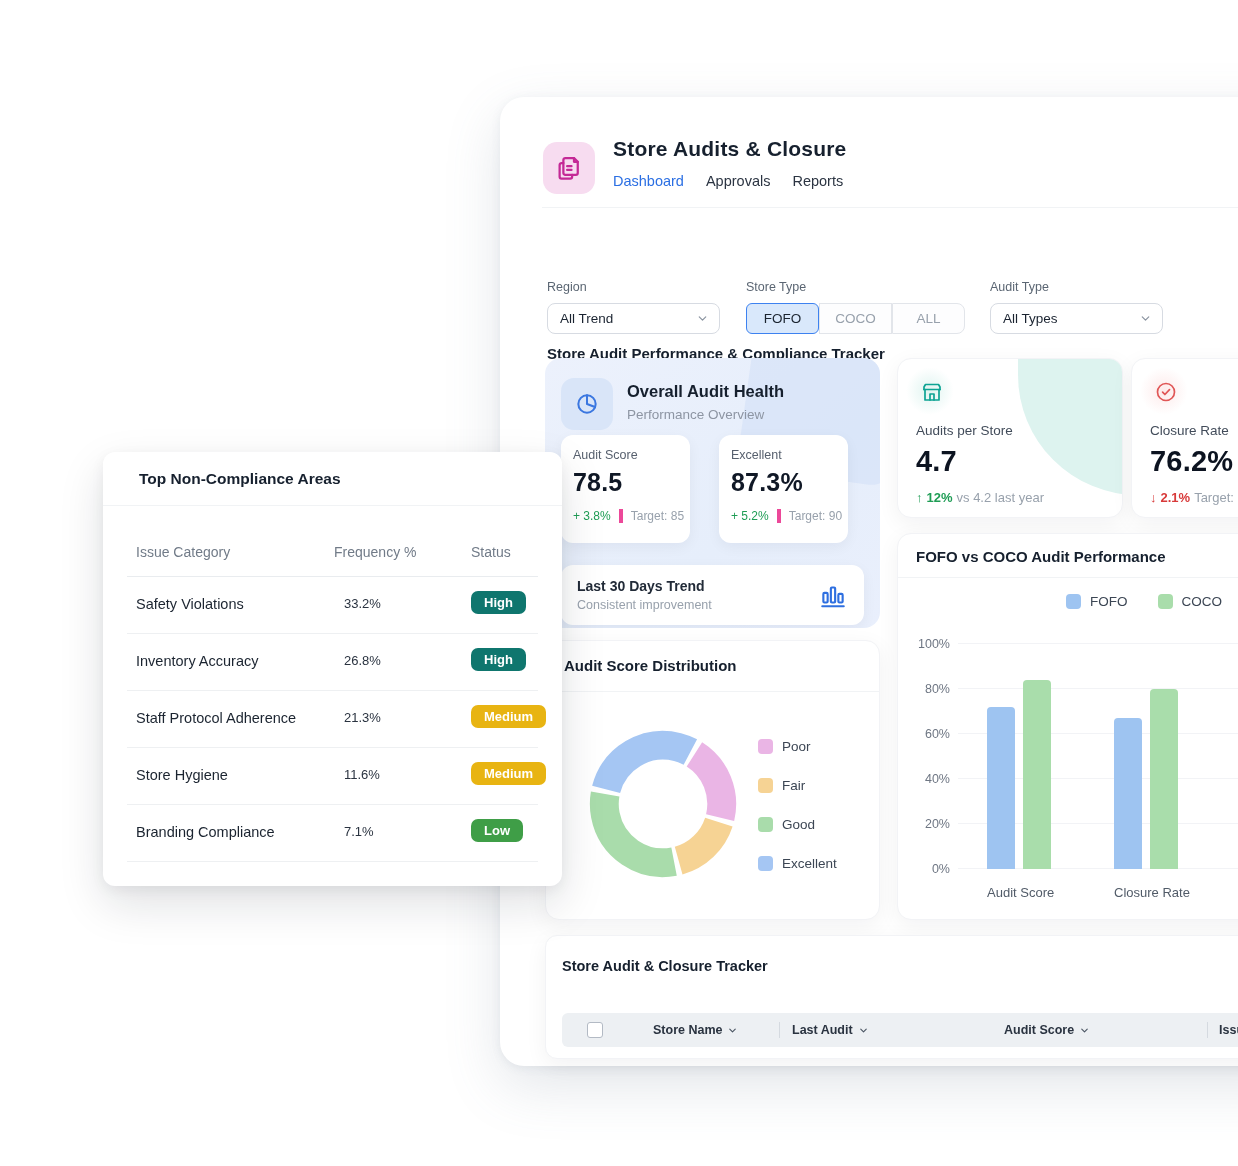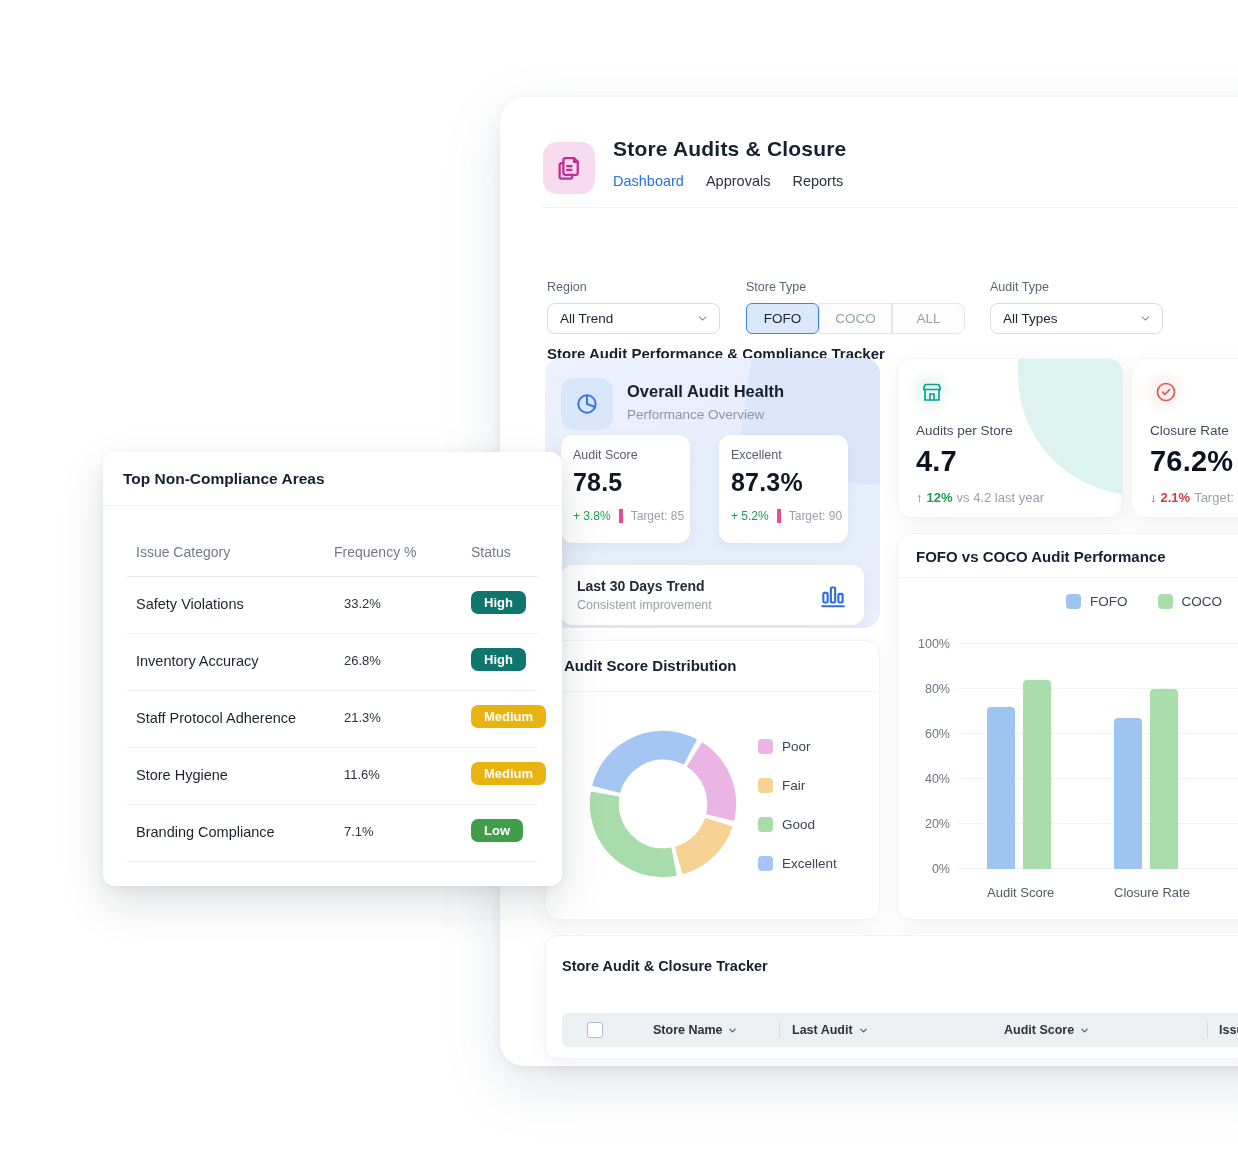--- a/index.html
+++ b/index.html
@@ -103,21 +103,21 @@
   .tracker-head { position:absolute; left:16px; top:77px; width:720px; height:34px; background:#edf0f3; border-radius:6px; }
   .th-col { position:absolute; top:0; height:34px; display:flex; align-items:center; gap:5px;
     font-size:12.5px; font-weight:700; color:#2a3340; cursor:pointer; }
   .th-sep { position:absolute; top:9px; width:1px; height:16px; background:#d5dae0; }
   .checkbox { position:absolute; left:25px; top:9px; width:16px; height:16px; border:1.5px solid #b3bac4;
     border-radius:3px; background:#fff; cursor:pointer; }
 
   
   .nc-card { position:absolute; left:103px; top:452px; width:459px; height:434px; background:#fff;
     border-radius:12px; box-shadow:0 18px 45px rgba(15,23,42,.13), 0 4px 14px rgba(15,23,42,.06); z-index:10; }
-  .nc-title { position:absolute; left:20px; top:18px; font-size:15.5px; font-weight:700; color:#16202e;text-align:right; }
+  .nc-title { position:absolute; left:36px; top:18px; font-size:15.5px; font-weight:700; color:#16202e;text-align:right; }
   .nc-divider { position:absolute; left:0; right:0; top:53px; height:1px; background:#f1f3f5; }
   .nc-head span { position:absolute; top:92px; font-size:14px; color:#717b88; }
   .nc-head-divider { position:absolute; left:24px; right:24px; top:124px; height:1px; background:#e9ecef; }
   .nc-rows { position:absolute; left:0; right:0; top:125px; }
   .nc-row { position:relative; height:57px; }
   .nc-row::after { content:""; position:absolute; left:24px; right:24px; bottom:0; height:1px; background:#eef0f2; }
   .nc-cat { position:absolute; left:33px; top:19px; font-size:14.5px; color:#1b2430; }
   .nc-freq { position:absolute; left:241px; top:19px; font-size:13px; color:#2a3340; }
   .badge { position:absolute; left:368px; top:14px; color:#fff; font-size:13px; font-weight:700;
     padding:4px 13px; border-radius:7px; }

